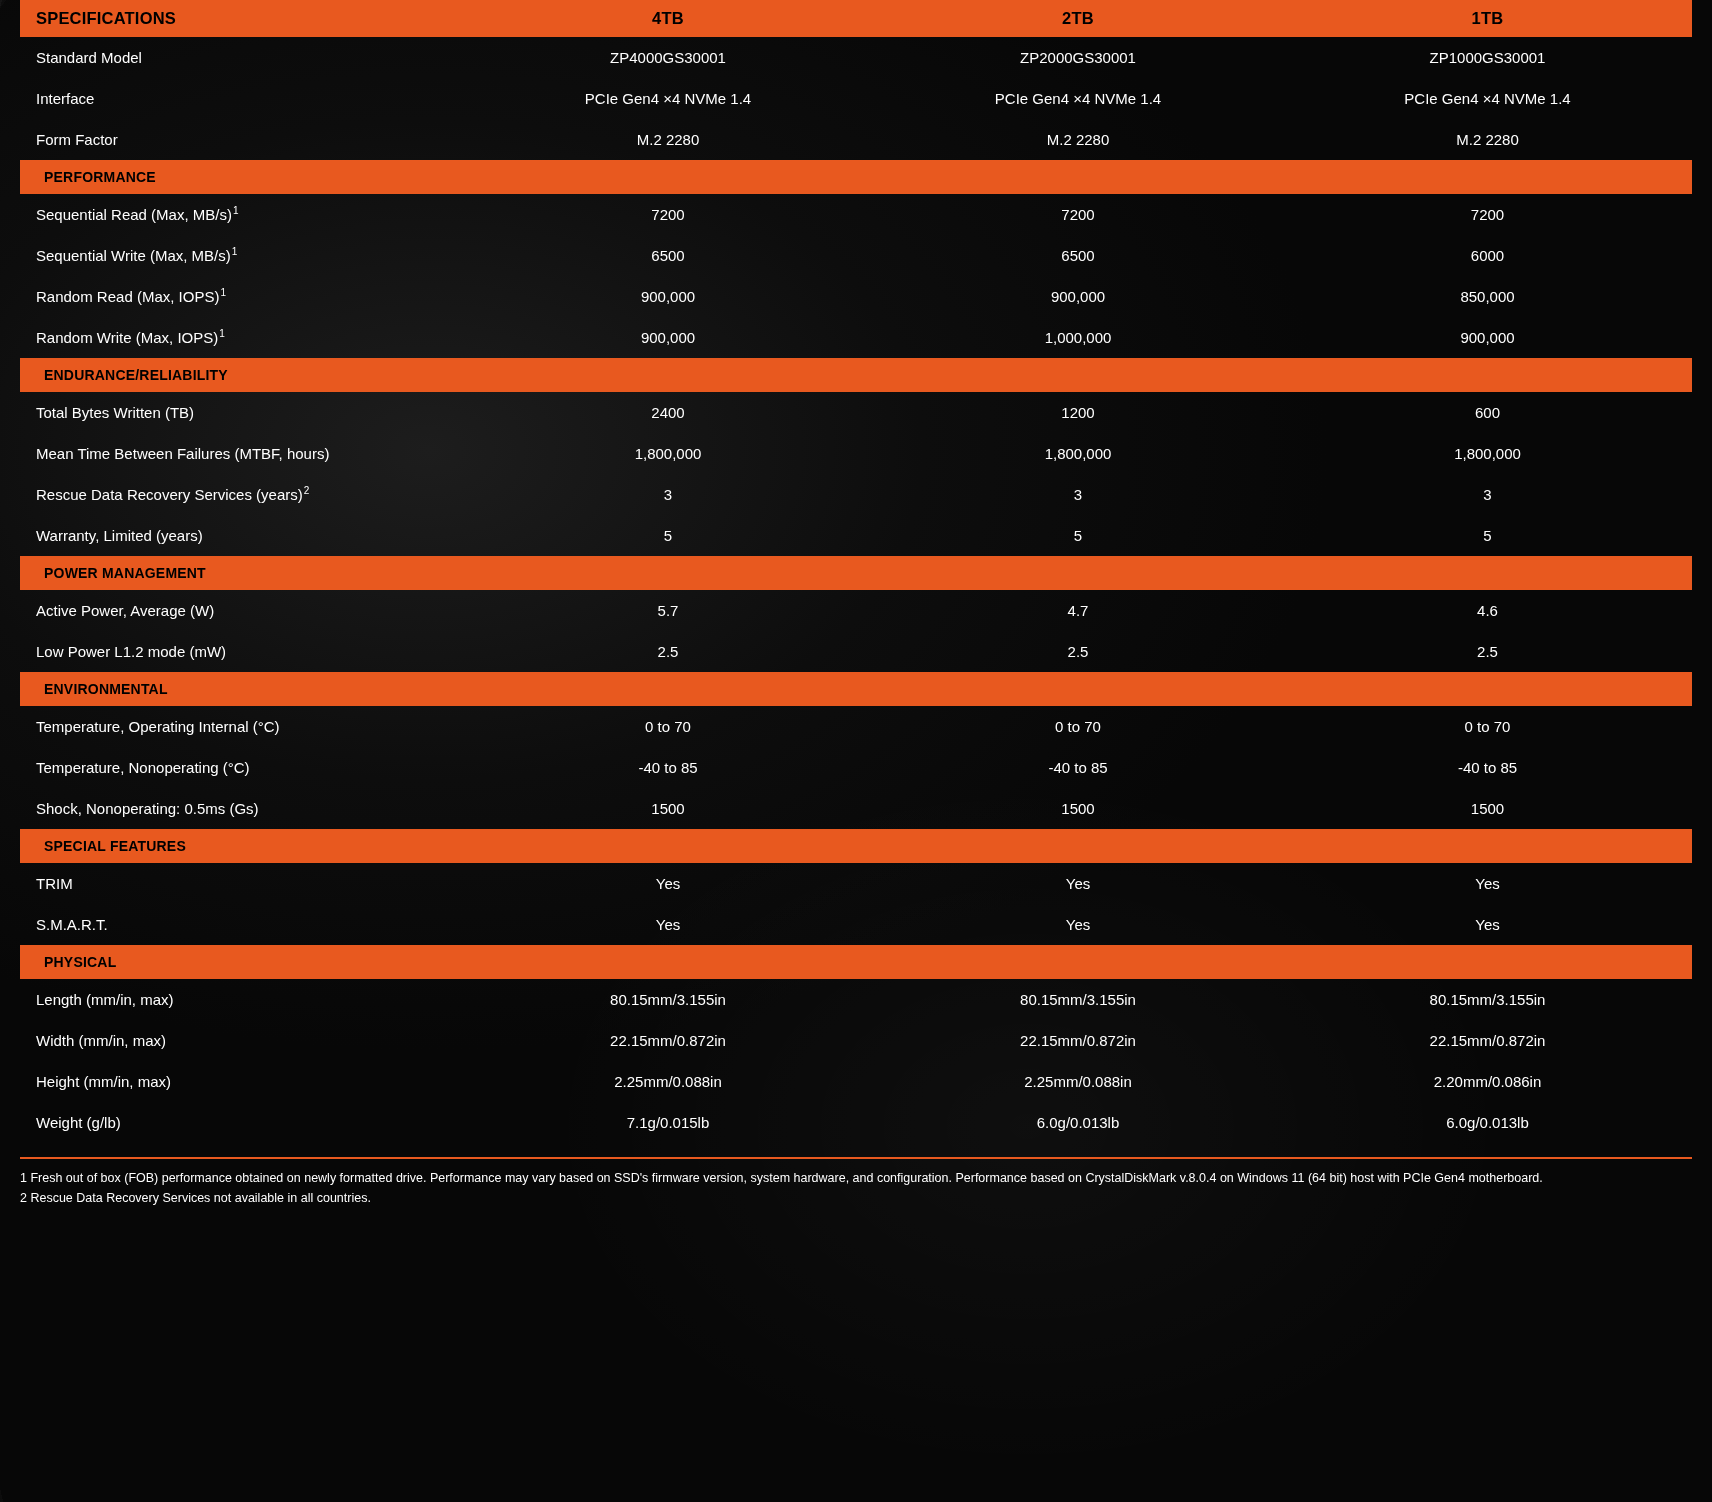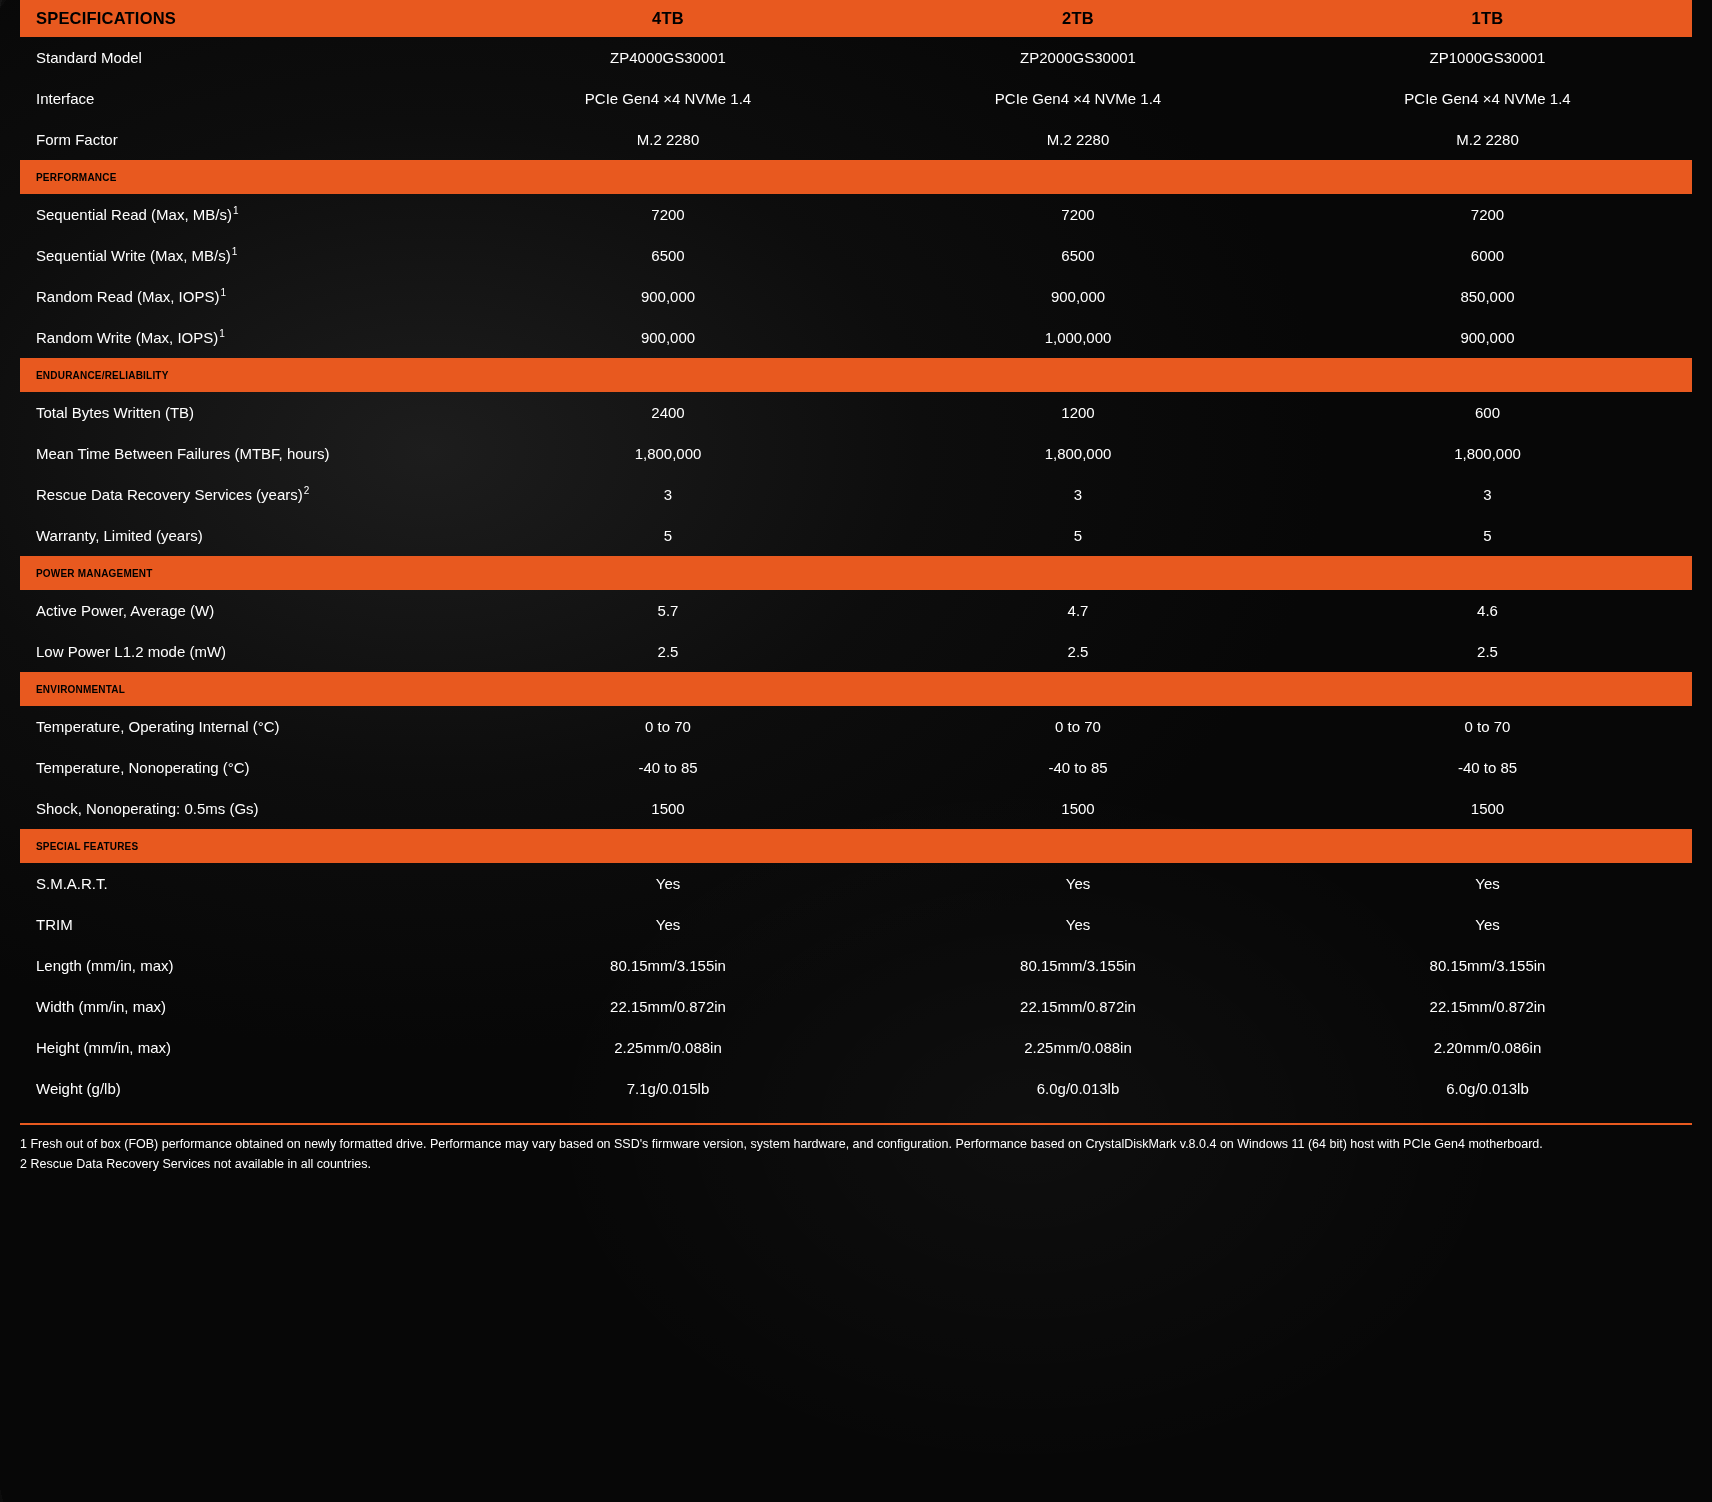--- a/index.html
+++ b/index.html
@@ -55,23 +55,23 @@
     height: 28px;
   }
   tr.header-row td.lbl { padding-left: 16px; text-align: left; }
   tr.header-row td.val { text-align: center; }
 
   
   tr.section-row td {
     background: #e8591f;
     color: #000;
     font-weight: bold;
-    font-size: 10px;
+    font-size: 14px;
     letter-spacing: 0.2px;
-    padding: 8px 0 8px 16px;
+    padding: 8px 0 8px 24px;
     height: 34px;
   }
 
   tr.data-row td {
     color: #ffffff;
     font-size: 15px;
     padding: 10px 0;
     height: 41px;
     vertical-align: middle;
   }
@@ -220,30 +220,33 @@
           <tr class="data-row">
             <td class="lbl">Shock, Nonoperating: 0.5ms (Gs)</td>
             <td class="val">1500</td>
             <td class="val">1500</td>
             <td class="val">1500</td>
           </tr>
           <tr class="section-row">
             <td class="" colspan="4">SPECIAL FEATURES</td>
           </tr>
           <tr class="data-row">
+            <td class="lbl">TRIM</td>
+            <td class="val">Yes</td>
+            <td class="val">Yes</td>
+            <td class="val">Yes</td>
+          </tr>
+          <tr class="data-row">
             <td class="lbl">S.M.A.R.T.</td>
             <td class="val">Yes</td>
             <td class="val">Yes</td>
             <td class="val">Yes</td>
           </tr>
-          <tr class="data-row">
-            <td class="lbl">TRIM</td>
-            <td class="val">Yes</td>
-            <td class="val">Yes</td>
-            <td class="val">Yes</td>
+          <tr class="section-row">
+            <td class="" colspan="4">PHYSICAL</td>
           </tr>
           <tr class="data-row">
             <td class="lbl">Length (mm/in, max)</td>
             <td class="val">80.15mm/3.155in</td>
             <td class="val">80.15mm/3.155in</td>
             <td class="val">80.15mm/3.155in</td>
           </tr>
           <tr class="data-row">
             <td class="lbl">Width (mm/in, max)</td>
             <td class="val">22.15mm/0.872in</td>

